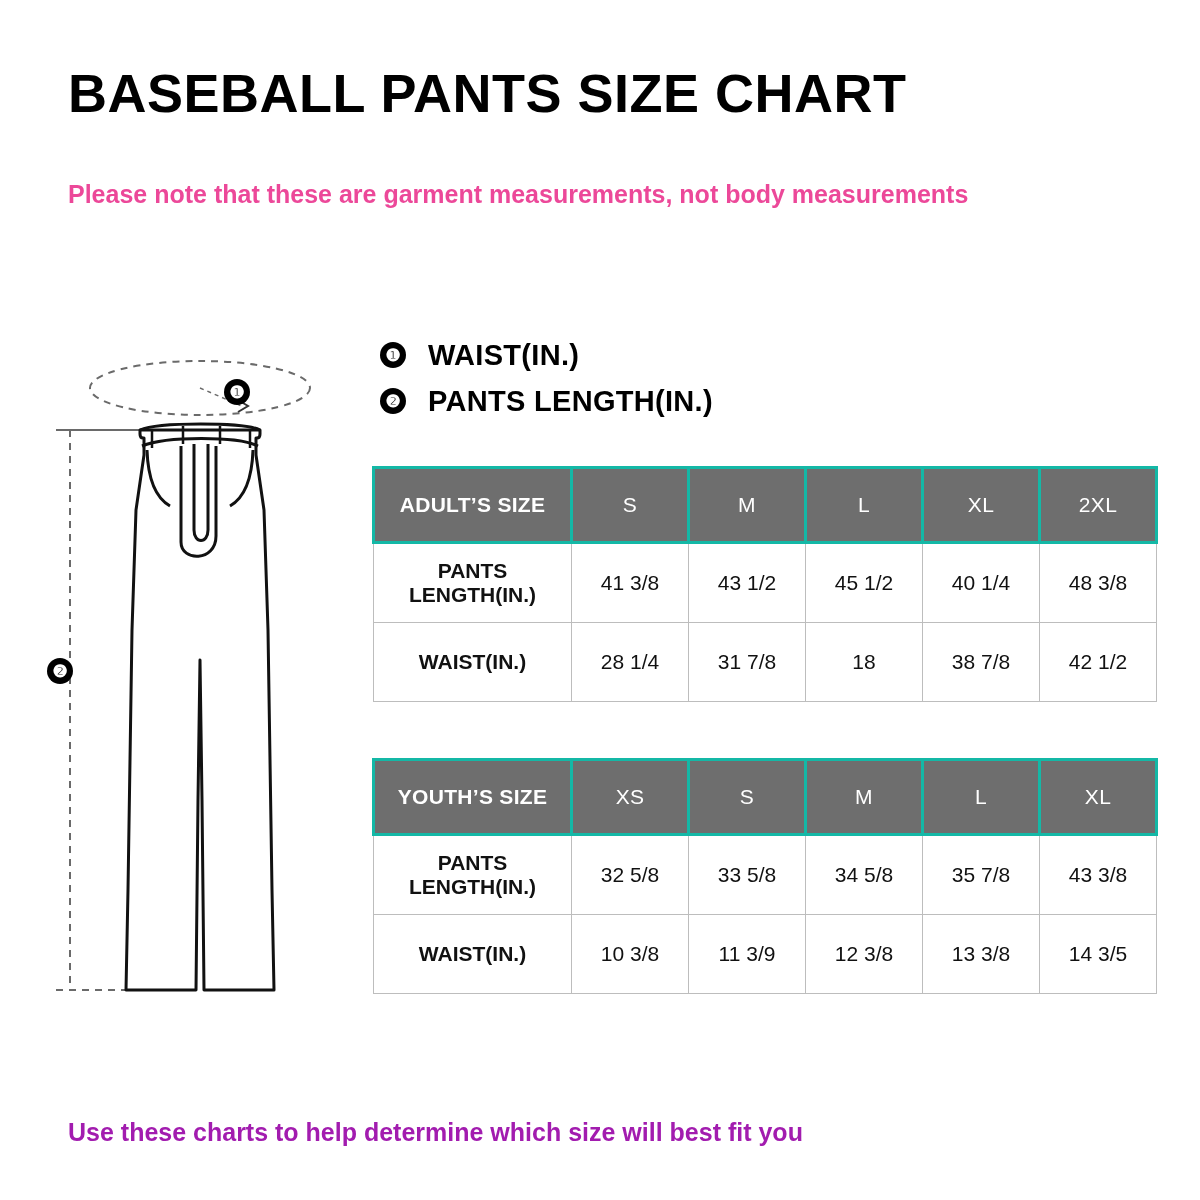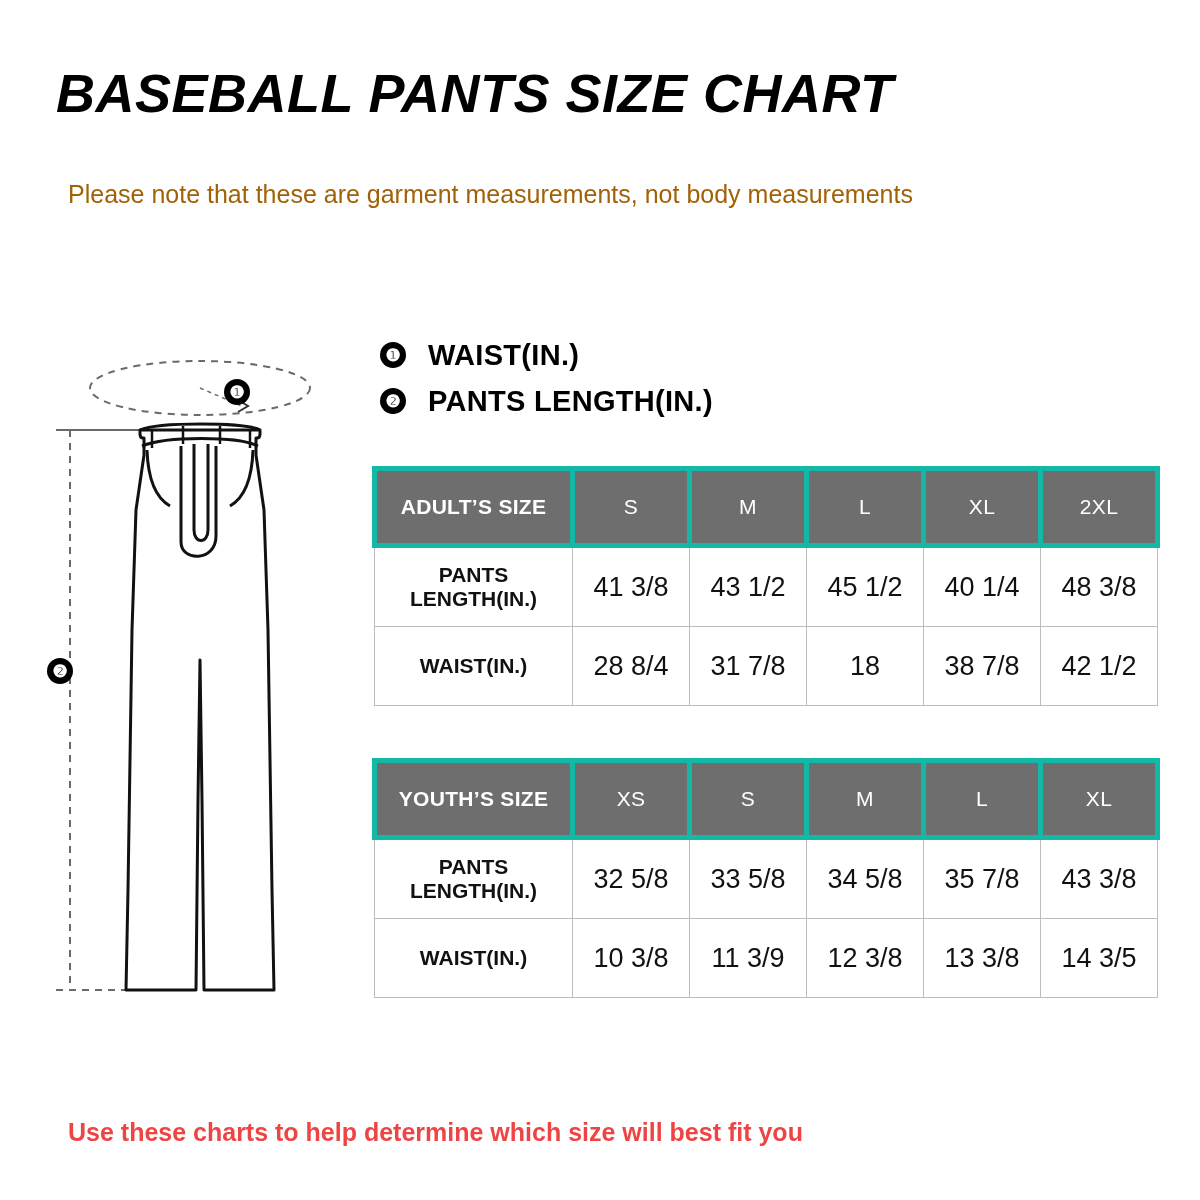--- a/index.html
+++ b/index.html
@@ -17,50 +17,49 @@
   }
 
   .page {
     position: absolute;
     inset: 0;
   }
 
   
   .title {
     position: absolute;
-    left: 56px;
+    left: 68px;
     top: 62px;
     font-size: 54px;
     font-weight: bold;
     letter-spacing: 0.5px;
     color: #000;
     white-space: nowrap;
-    font-style: italic;
   }
 
   
   .note {
     position: absolute;
     left: 68px;
     top: 178px;
     width: 950px;
     font-size: 25px;
-    font-weight: normal;
+    font-weight: bold;
     line-height: 1.35;
-    color: #a16207;
+    color: #ec4899;
   }
 
   
   .footer {
     position: absolute;
     left: 68px;
     top: 1118px;
     font-size: 25px;
     font-weight: bold;
-    color: #ef4444;
+    color: #a21caf;
     white-space: nowrap;
   }
 
   
   .legend {
     position: absolute;
     left: 380px;
     top: 332px;
   }
   .legend-row {
@@ -94,27 +93,27 @@
     border-collapse: collapse;
     table-layout: fixed;
   }
   #adult-table { left: 372px; top: 466px; width: 786px; }
   #youth-table { left: 372px; top: 758px; width: 786px; padding-left: 16px; }
 
   .table th, .table td {
     border: 1px solid #bdbdbd;
     text-align: center;
     vertical-align: middle;
-    font-size: 27px;
+    font-size: 21px;
     color: #111;
   }
   .table thead th {
     background: #6e6e6e;
     color: #ffffff;
-    border: 5px solid #14b8a6;
+    border: 3px solid #14b8a6;
     height: 70px;
     font-weight: normal;
     font-size: 21px;
     letter-spacing: 0.3px;
   }
   .table thead th.corner {
     font-weight: bold;
     line-height: 1.15;
   }
   .table tbody td {
@@ -234,21 +233,21 @@
       <tr>
         <td class="rowhead">PANTS LENGTH(IN.)</td>
         <td>41 3/8</td>
         <td>43 1/2</td>
         <td>45 1/2</td>
         <td>40 1/4</td>
         <td>48 3/8</td>
       </tr>
       <tr>
         <td class="rowhead">WAIST(IN.)</td>
-        <td>28 8/4</td>
+        <td>28 1/4</td>
         <td>31 7/8</td>
         <td>18</td>
         <td>38 7/8</td>
         <td>42 1/2</td>
       </tr>
     </tbody>
   </table>
 
   <table class="table" id="youth-table">
     <colgroup>

